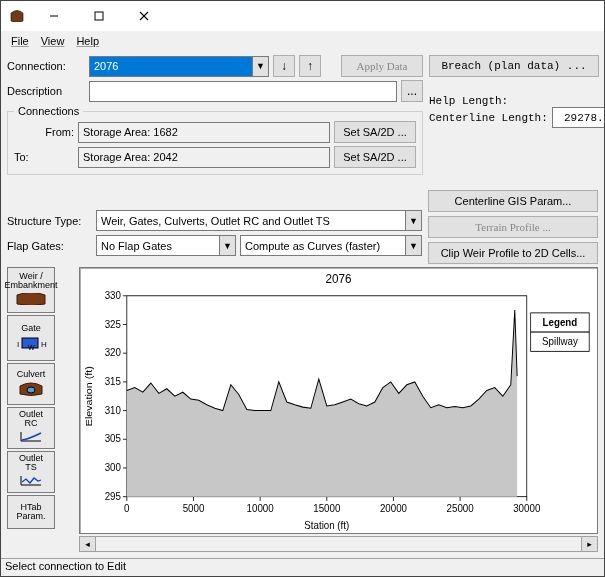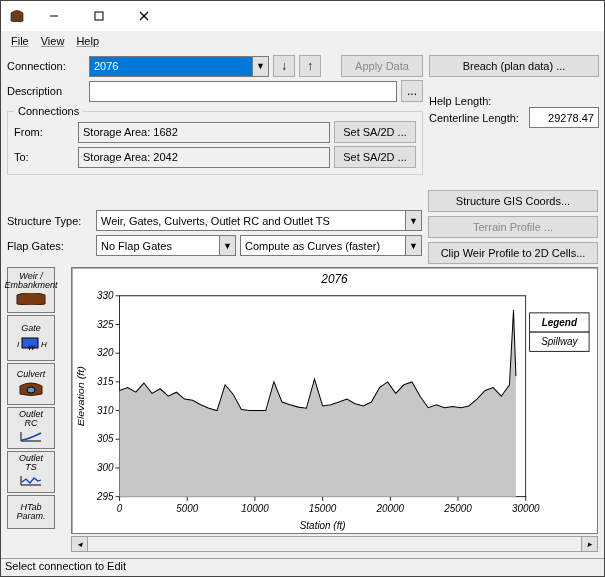--- a/index.html
+++ b/index.html
@@ -13,32 +13,32 @@
   .menubar { height: 20px; display: flex; align-items: center; padding: 0 4px; background: #f0f0f0; }
   .menu-item { padding: 2px 6px; text-decoration: underline; text-decoration-color: rgba(0,0,0,.35); text-underline-offset: 1px; }
   .content { flex: 1; padding: 4px 6px 6px 6px; display: flex; flex-direction: column; gap: 3px; overflow: hidden; }
   .row { display: flex; align-items: center; gap: 4px; }
   .label { white-space: nowrap; }
   .dropdown { display:flex; align-items:center; background:#fff; border:1px solid #7a7a7a; height:21px; }
   .dropdown.sel { background:#0078d7; color:#fff; }
   .dropdown .value { flex:1; padding: 0 4px; overflow:hidden; white-space:nowrap; }
   .dropdown .arrow { width:16px; height:19px; background:#e1e1e1; border-left:1px solid #7a7a7a; display:flex; align-items:center; justify-content:center; font-size:9px; color:#000; }
   .btn { background:#e1e1e1; border:1px solid #adadad; height:22px; display:flex; align-items:center; justify-content:center; padding:0 8px; white-space:nowrap; }
-  .btn.disabled { color:#888; }
+  .btn.disabled { color:#888;font-family:Liberation Serif, serif; }
   .small-btn { width:22px; padding:0; font-size:12px; font-family:Arial; }
   .textfield { background:#fff; border:1px solid #7a7a7a; height:21px; padding:0 4px; display:flex; align-items:center; }
   .textfield.ro { background:#f0f0f0; }
   .textfield.right { justify-content:flex-end; }
   fieldset.group { border:1px solid #cfcfcf; margin:0; padding:4px 6px 6px 6px; }
   fieldset.group > legend { padding:0 4px; }
   .top-grid { display:grid; grid-template-columns: 1fr 170px; gap:6px; align-items:start; }
-  .right-col { display:flex; flex-direction:column; gap:0; }
+  .right-col { display:flex; flex-direction:column; gap:0;font-family:Liberation Mono, monospace; }
   .right-btns { display:flex; flex-direction:column; gap:4px; align-items:stretch; margin-top:6px; }
   .kv { display:grid; grid-template-columns: auto 70px; gap:4px; align-items:center; }
-  .body-grid { flex:1; display:grid; grid-template-columns: 52px 1fr; gap:12px; min-height:0;font-style:italic; }
+  .body-grid { flex:1; display:grid; grid-template-columns: 52px 1fr; gap:20px; min-height:0; }
   .toolbox { display:flex; flex-direction:column; gap:2px; }
   .tool { border:1px solid #7a7a7a; background:#e8e8e8; width:48px; height:42px; display:flex; flex-direction:column; align-items:center; justify-content:center; font-size:9px; line-height:1.05; text-align:center; padding:1px; }
   .tool.tall { height:46px; }
   .tool .ico { height:18px; display:flex; align-items:center; justify-content:center; }
   .chart-wrap { display:flex; flex-direction:column; min-height:0; }
   .chart-box { flex:1; background:#fff; border:1px solid #7a7a7a; box-shadow: inset 1px 1px 0 #b0b0b0; position:relative; }
   .scroll-h { height:16px; border:1px solid #a0a0a0; background:#f0f0f0; margin-top:2px; display:flex; }
   .scroll-h .arrow { width:16px; display:flex; align-items:center; justify-content:center; font-size:9px; background:#e1e1e1; border:0 solid #a0a0a0; }
   .scroll-h .track { flex:1; }
   .status { height:18px; border-top:1px solid #a0a0a0; background:#f0f0f0; padding:1px 4px; font-size:11px; }
@@ -97,21 +97,21 @@
         </div>
 
         <div class="row">
           <span class="label" style="width:78px;">Description</span>
           <div class="textfield" style="flex:1;"></div>
           <div class="btn small-btn">...</div>
         </div>
 
         <fieldset class="group">
           <legend>Connections</legend>
-          <div class="row" style="margin-bottom:3px;">
+          <div class="row" style="margin-bottom:3px;text-align:right;">
             <span class="label" style="width:60px;">From:</span>
             <div class="textfield ro" style="flex:1;">
                 <span>Storage Area: 1682</span>
               </div>
             <div class="btn" style="width:82px;">Set SA/2D ...</div>
           </div>
           <div class="row">
             <span class="label" style="width:60px;">To:</span>
             <div class="textfield ro" style="flex:1;">
                 <span>Storage Area: 2042</span>
@@ -152,21 +152,21 @@
             <span class="value">No Flap Gates</span>
             <span class="arrow">▼</span>
           </div>
           <div class="dropdown" style="flex:1;">
             <span class="value">Compute as Curves (faster)</span>
             <span class="arrow">▼</span>
           </div>
         </div>
       </div>
       <div class="right-btns">
-        <div class="btn">Structure GIS Coords...</div>
+        <div class="btn">Centerline GIS Param...</div>
         <div class="btn disabled">Terrain Profile ...</div>
         <div class="btn">Clip Weir Profile to 2D Cells...</div>
       </div>
     </div>
 
     <div class="body-grid">
       <div class="toolbox">
         <div class="tool tall">
           <span style="white-space:pre;">Weir /
 Embankment</span>

